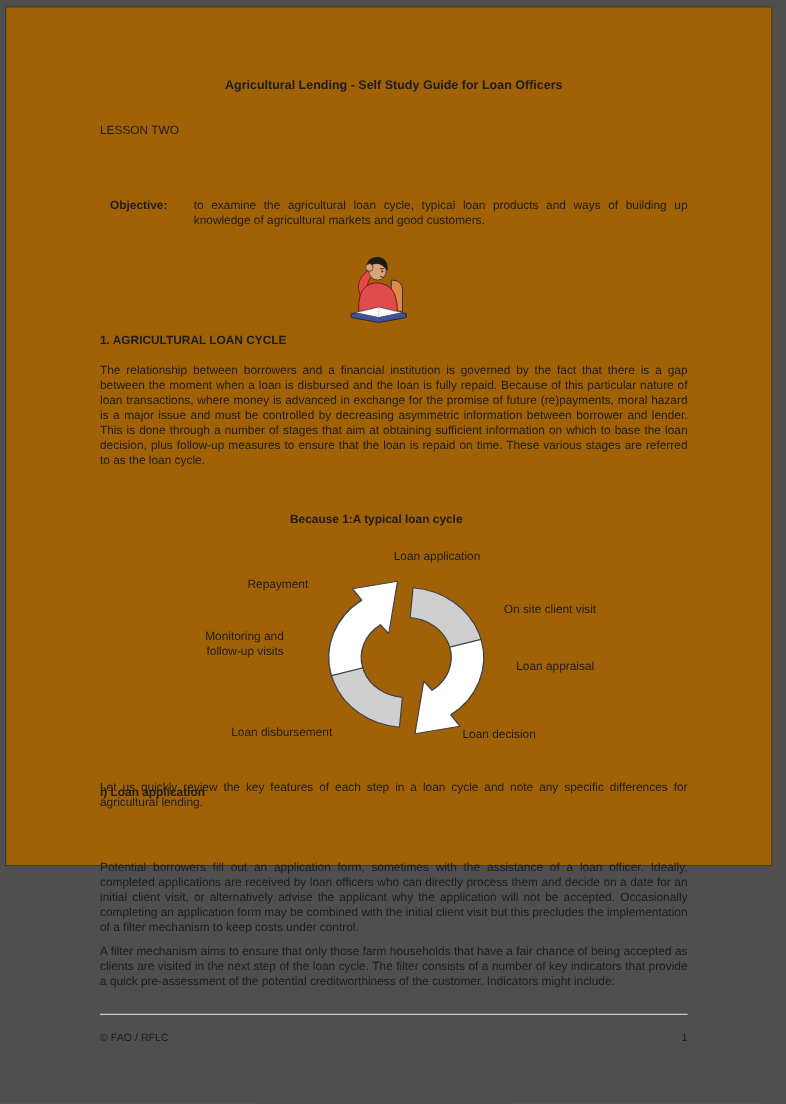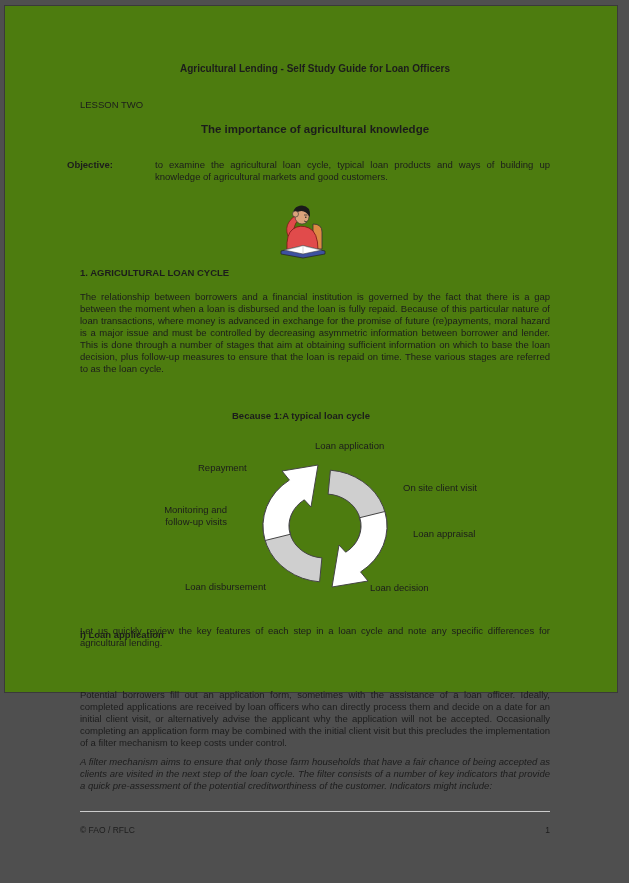--- a/index.html
+++ b/index.html
@@ -4,65 +4,64 @@
 <style>
   html,body{margin:0;padding:0;}
   body{
     width:629px;height:883px;position:relative;overflow:hidden;
     background:#4f4f4f;
     font-family:"Liberation Sans", sans-serif;
     color:#1c1c1c;
   }
   .page{
     position:absolute;left:4px;top:5px;width:614px;height:688px;
-    background:#4d7c0f;border:1px solid #3a3a3a;box-sizing:border-box;
+    background:#a16207;border:1px solid #3a3a3a;box-sizing:border-box;
   }
   .abs{position:absolute;}
   .body-text{font-size:9.5px;line-height:12px;text-align:justify;color:#1c1c1c;}
   .bold{font-weight:bold;}
   .center{text-align:center;}
   .header-title{left:75px;top:57px;width:470px;font-size:10px;}
   .lesson-label{left:75px;top:93px;font-size:9.5px;}
   .lesson-title{left:75px;top:117px;width:470px;font-size:11.5px;}
-  .objective-label{left:62px;top:153px;font-size:9.5px;}
+  .objective-label{left:83px;top:153px;font-size:9.5px;}
   .objective-text{left:150px;top:153px;width:395px;}
   .clipart{left:268px;top:196px;width:64px;height:58px;}
   .section-heading{left:75px;top:261px;font-size:9.5px;}
   .intro{left:75px;top:285px;width:470px;}
   .caption{left:75px;top:404px;width:470px;font-size:9.5px;padding-left:152px;box-sizing:border-box;}
   .caption .t2{}
   .diagram{left:95px;top:432px;width:420px;height:170px;}
   .dlabel{position:absolute;font-size:9.5px;line-height:11.5px;white-space:nowrap;text-align:right;}
   .dlabel.wrap{white-space:normal;text-align:right;}
   .lbl-application{left:215px;top:2px;}
   .lbl-repayment{left:98px;top:24px;}
   .lbl-onsite{left:303px;top:44px;}
   .lbl-monitoring{left:53px;top:66px;width:74px;}
   .lbl-appraisal{left:313px;top:90px;}
   .lbl-disbursement{left:85px;top:143px;}
   .lbl-decision{left:270px;top:144px;}
   .cycle-svg{position:absolute;left:148px;top:13px;}
   .review{left:75px;top:619px;width:470px;}
   .subheading{left:75px;top:623px;font-size:9.5px;}
   .para1{left:75px;top:683px;width:470px;}
-  .para2{left:75px;top:750px;width:470px;font-style:italic;}
+  .para2{left:75px;top:750px;width:470px;}
   .footer-rule{left:75px;top:805px;width:470px;height:1px;background:#cccccc;}
   .footer-copy{left:75px;top:819px;font-size:8.5px;}
   .footer-page{left:75px;top:819px;width:470px;text-align:right;font-size:8.5px;}
 </style>
 </head>
 <body>
 
 <div class="page">
 
   <div class="abs header-title center bold">Agricultural Lending - Self Study Guide for Loan Officers</div>
 
   <div class="abs lesson-label">LESSON TWO</div>
 
-  <div class="abs lesson-title center bold">The importance of agricultural knowledge</div>
 
   <div class="abs objective-label bold">Objective:</div>
   <div class="abs objective-text body-text">to examine the agricultural loan cycle, typical loan products and ways of building up knowledge of agricultural markets and good customers.</div>
 
   <svg class="abs clipart" viewBox="0 0 64 58">
     <path d="M40 22 q9 0 9 8 l0 17 -9 0 z" fill="#dd8a44" stroke="#333" stroke-width="0.8"></path>
     <path d="M15 34 Q12 26 16 20 Q19 15 24 13 L27 17 Q22 20 21 26 Q20 32 22 36 Z" fill="#e14b4b" stroke="#7a1515" stroke-width="0.7"></path>
     <path d="M14 48 Q13 32 20 27 Q27 22 36 26 Q45 30 45 48 Z" fill="#e14b4b" stroke="#7a1515" stroke-width="0.8"></path>
     <ellipse cx="29" cy="14.5" rx="7" ry="7.5" fill="#dba37b" stroke="#333" stroke-width="0.6"></ellipse>
     <path d="M20 15 Q19 4 29 3.5 Q38 4 37 15 Q33 9 28.5 9 Q23 9 20 15 Z" fill="#1a1a1a"></path>

